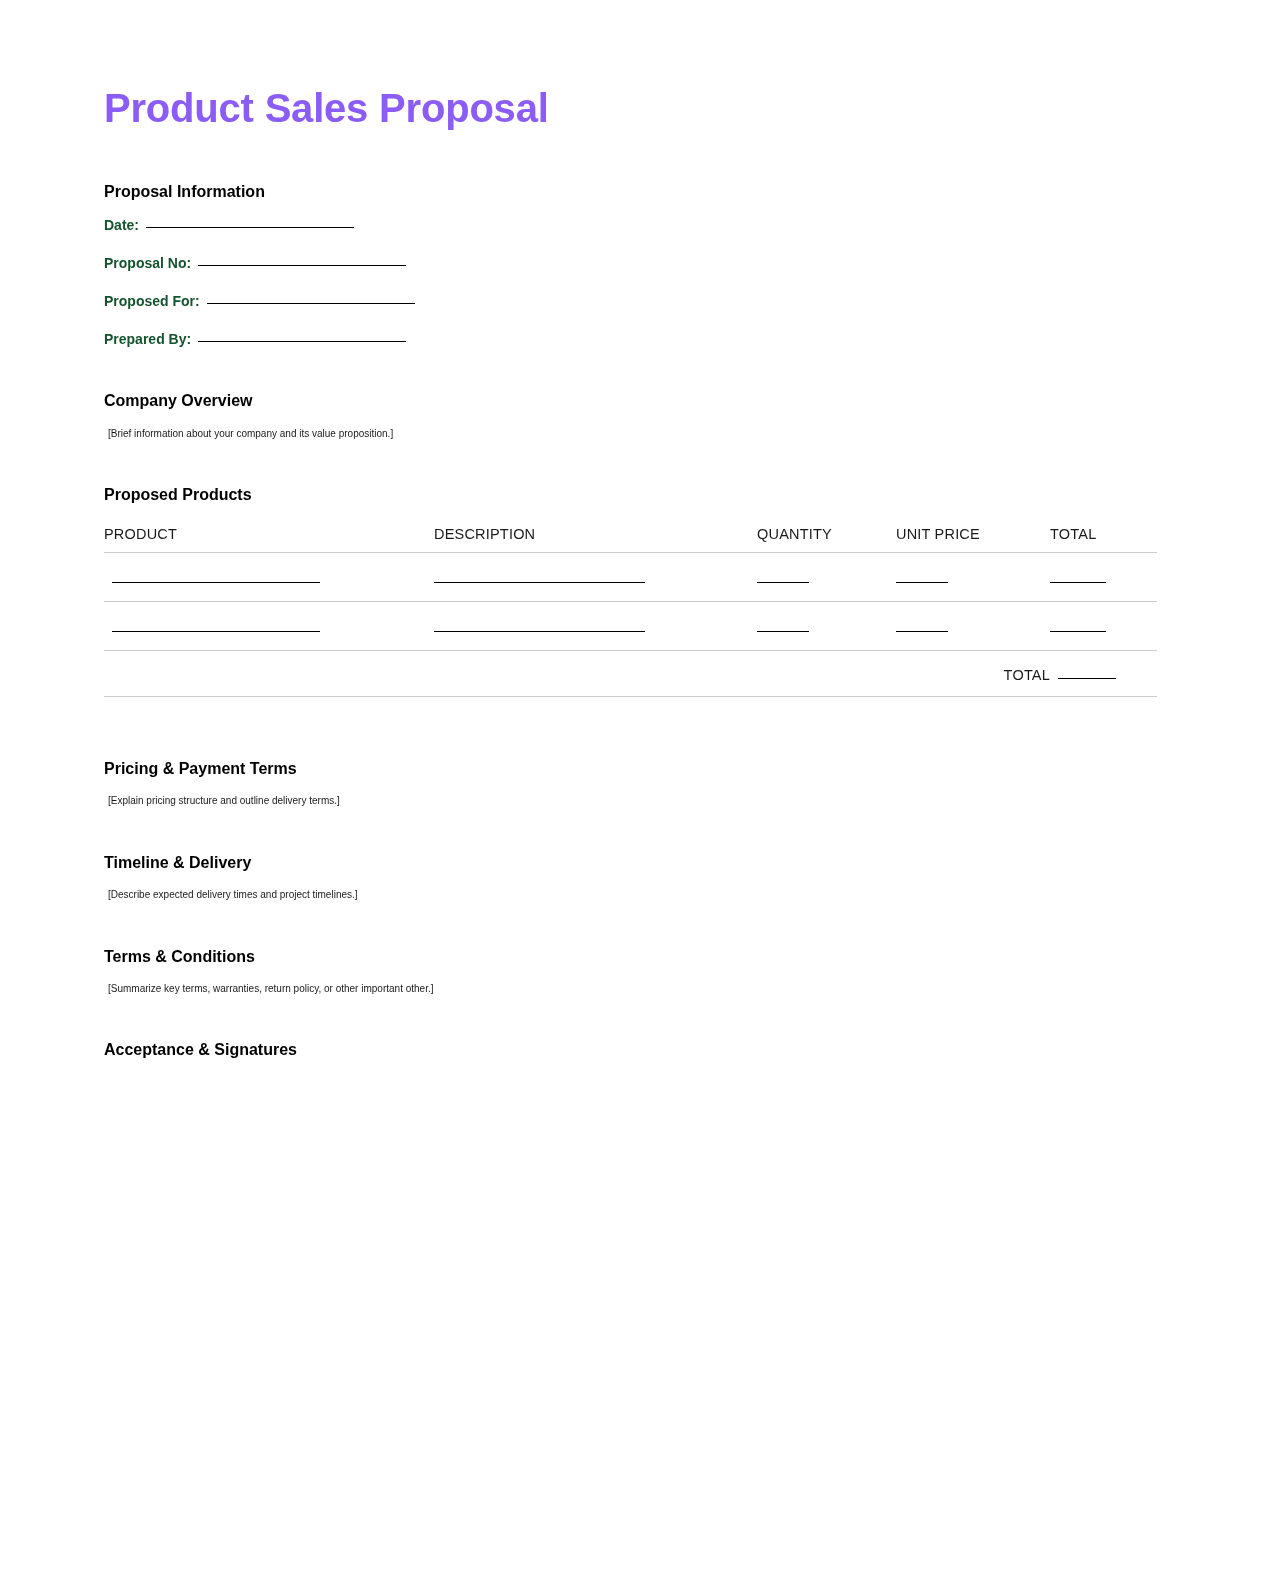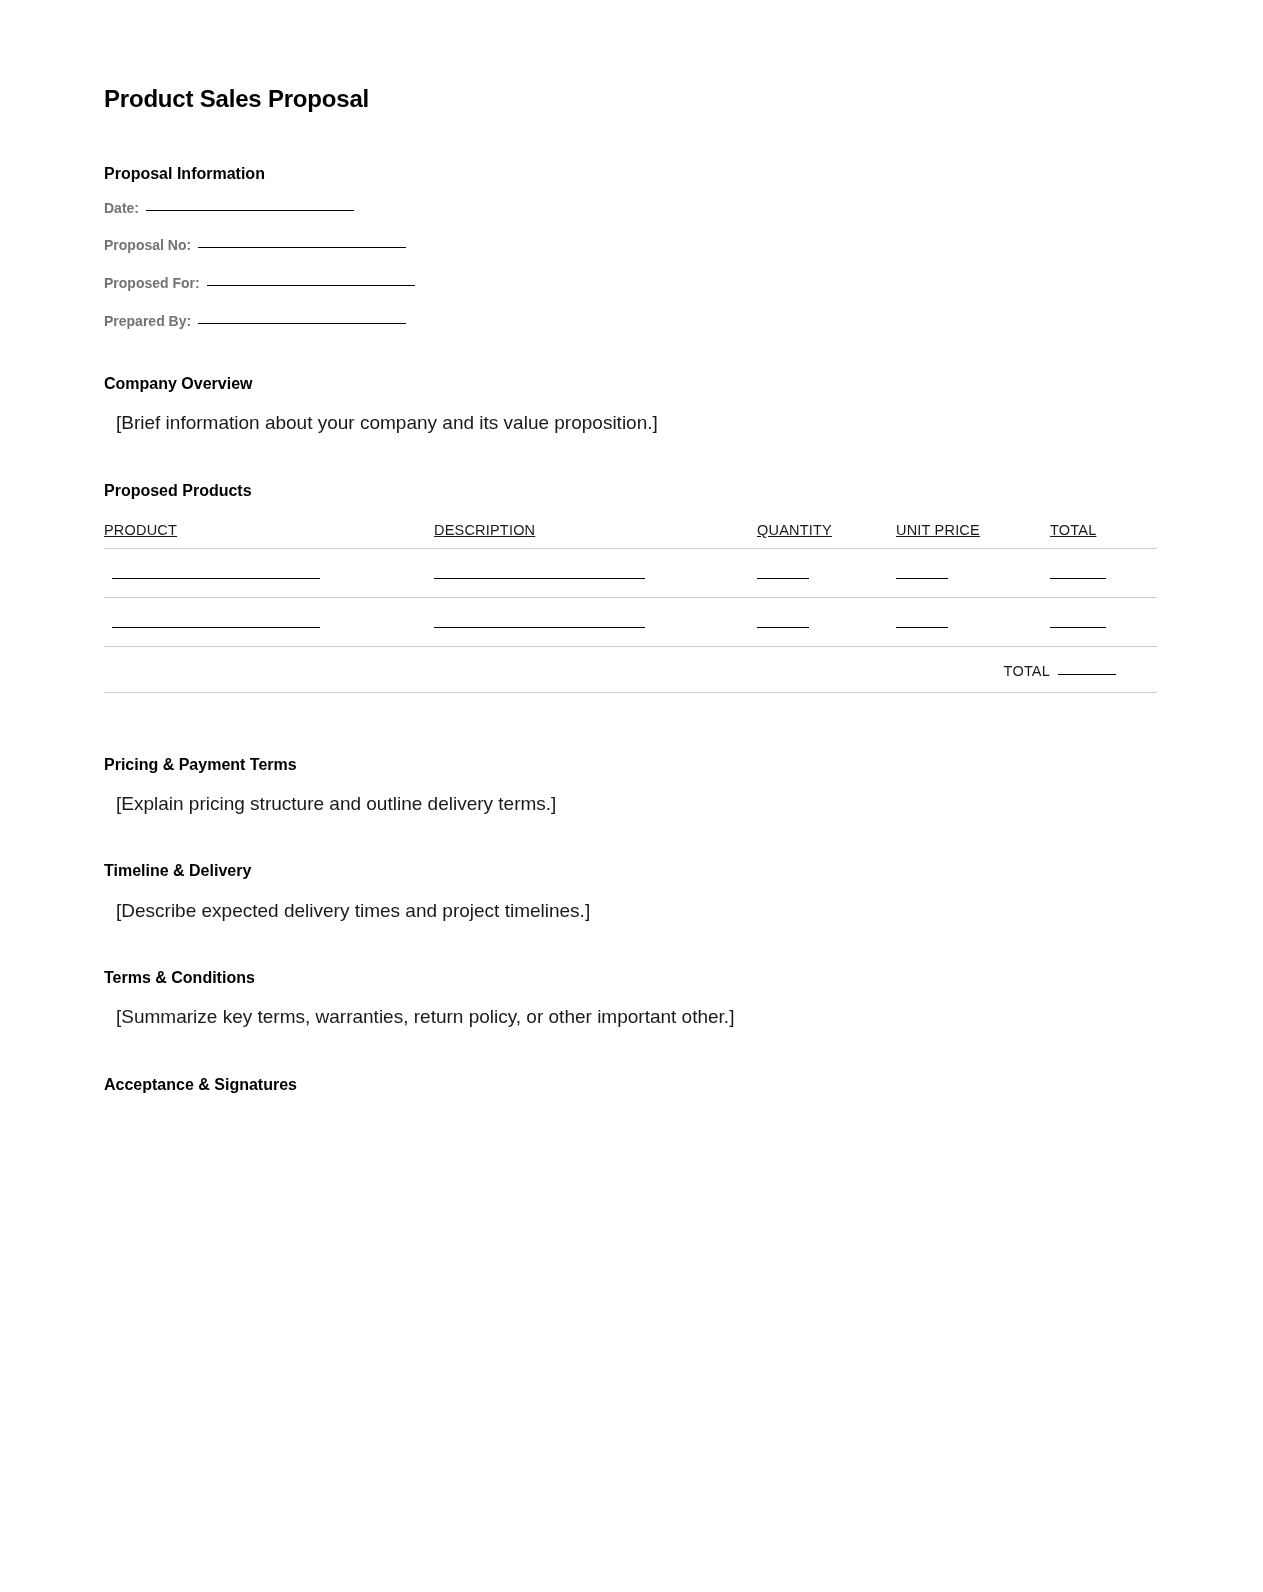--- a/index.html
+++ b/index.html
@@ -18,60 +18,60 @@
   .page {
     width: 1263px;
     min-height: 1592px;
     box-sizing: border-box;
     padding: 86px 104px 40px 104px;
     background: #ffffff;
   }
 
   
   .doc-title {
-    font-size: 24px;
+    font-size: 40px;
     font-weight: bold;
     letter-spacing: -0.2px;
     line-height: 1.1;
     margin: 0 0 52px 0;
-    color: #000000;
+    color: #8b5cf6;
   }
 
   
   .section-heading {
     font-size: 16px;
     font-weight: bold;
     line-height: 1.2;
     margin: 0 0 16px 0;
     color: #000000;
   }
   .section {
     margin-bottom: 44px;
   }
 
   
   .body-text {
-    font-size: 19px;
+    font-size: 10px;
     line-height: 1.45;
-    margin: 12px;
+    margin: 4px;
     color: #1a1a1a;
   }
 
   
   .field-list {
     margin: 0;
     padding: 0;
     list-style: none;
   }
   .field-row {
     font-size: 14px;
     line-height: 1.2;
     margin-bottom: 21px;
     white-space: nowrap;
-    color: #737373;
+    color: #14532d;
   }
   .field-row:last-child { margin-bottom: 0; }
   .field-label {
     font-weight: bold;
     font-size: 14px;
   }
   .field-blank {
     display: inline-block;
     border-bottom: 1.6px solid #000000;
     height: 0;
@@ -92,21 +92,20 @@
   }
   .products-table th {
     font-size: 14.5px;
     font-weight: normal;
     text-align: left;
     color: #1a1a1a;
     padding: 0 0 10px 0;
     border-bottom: 1.3px solid #cccccc;
     vertical-align: bottom;
     letter-spacing: 0.2px;
-    text-decoration: underline;
   }
   .products-table td {
     padding: 16px 0 14px 0;
     border-bottom: 1.3px solid #cccccc;
     vertical-align: bottom;
   }
   .col-product  { width: 330px; }
   .col-desc     { width: 323px; }
   .col-qty      { width: 139px; }
   .col-unit     { width: 154px; }

